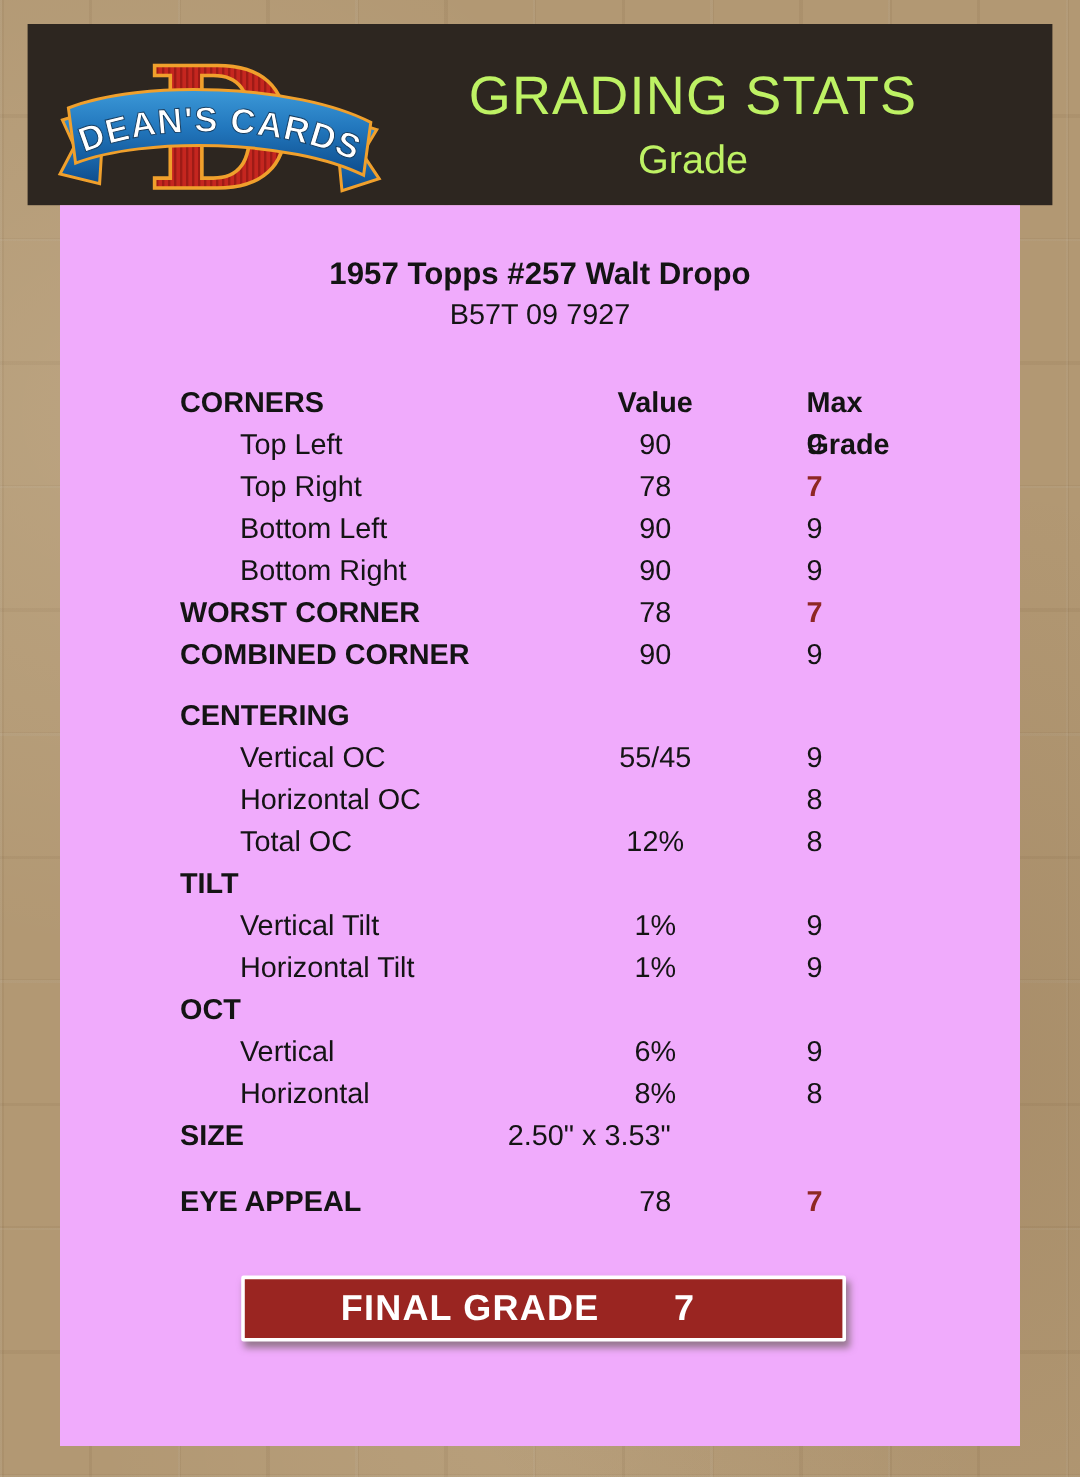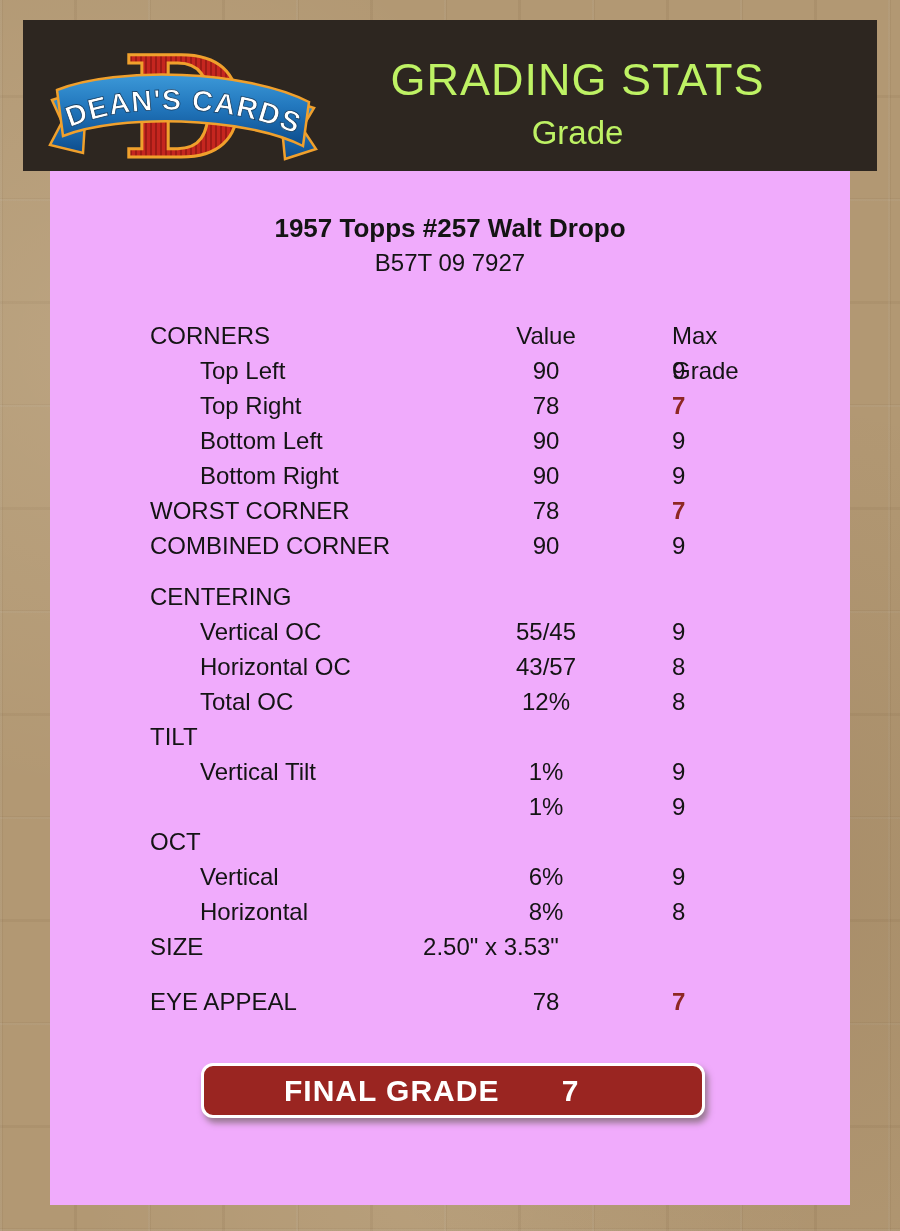--- a/index.html
+++ b/index.html
@@ -38,32 +38,32 @@
   }
   .card-title{position:absolute;top:42px;left:0;width:100%;text-align:center;
     font-size:26px;font-weight:bold}
   .card-code{position:absolute;top:78px;left:0;width:100%;text-align:center;
     font-size:24px}
 
   .grade-table{position:absolute;top:147px;left:0;width:100%}
   .row{position:relative;height:35px;line-height:35px;font-size:24px}
   .lbl{position:absolute;left:100px;white-space:nowrap}
   .lbl.indent{left:150px}
-  .bold{font-weight:normal}
+  .bold{font-weight:bold}
   .val{position:absolute;left:396px;width:200px;text-align:center}
   .val.val-wide{left:306px;width:270px}
   .max{position:absolute;left:622px;width:100px;text-align:left}
   .red{color:#8e2723;font-weight:bold}
   .gap{margin-top:16px}
   .gap-lg{margin-top:20px}
 
   .final-btn{
     position:absolute;top:892px;left:151px;width:504px;height:55px;
     box-sizing:border-box;background:#9a2521;
-    border:3px solid #ffffff;border-radius:12px;
+    border:3px solid #ffffff;border-radius:2px;
     box-shadow:3px 5px 6px rgba(92,85,72,.6);
     cursor:pointer;
   }
   .final-label{position:absolute;left:80px;top:0;line-height:49px;
     font-size:30px;font-weight:bold;color:#ffffff;letter-spacing:1px;white-space:nowrap}
   .final-value{position:absolute;left:346px;top:0;width:40px;text-align:center;
     line-height:49px;font-size:30px;font-weight:bold;color:#ffffff}
 </style>
 </head>
 <body>
@@ -139,37 +139,37 @@
     <div class="row gap">
       <span class="lbl bold">CENTERING</span>
     </div>
     <div class="row">
       <span class="lbl indent">Vertical OC</span>
       <span class="val">55/45</span>
       <span class="max">9</span>
     </div>
     <div class="row">
       <span class="lbl indent">Horizontal OC</span>
-      <span class="val">43/57</span>
       <span class="max">8</span>
     </div>
     <div class="row">
       <span class="lbl indent">Total OC</span>
       <span class="val">12%</span>
       <span class="max">8</span>
     </div>
     <div class="row">
       <span class="lbl bold">TILT</span>
     </div>
     <div class="row">
       <span class="lbl indent">Vertical Tilt</span>
       <span class="val">1%</span>
       <span class="max">9</span>
     </div>
     <div class="row">
+      <span class="lbl indent">Horizontal Tilt</span>
       <span class="val">1%</span>
       <span class="max">9</span>
     </div>
     <div class="row">
       <span class="lbl bold">OCT</span>
     </div>
     <div class="row">
       <span class="lbl indent">Vertical</span>
       <span class="val">6%</span>
       <span class="max">9</span>

